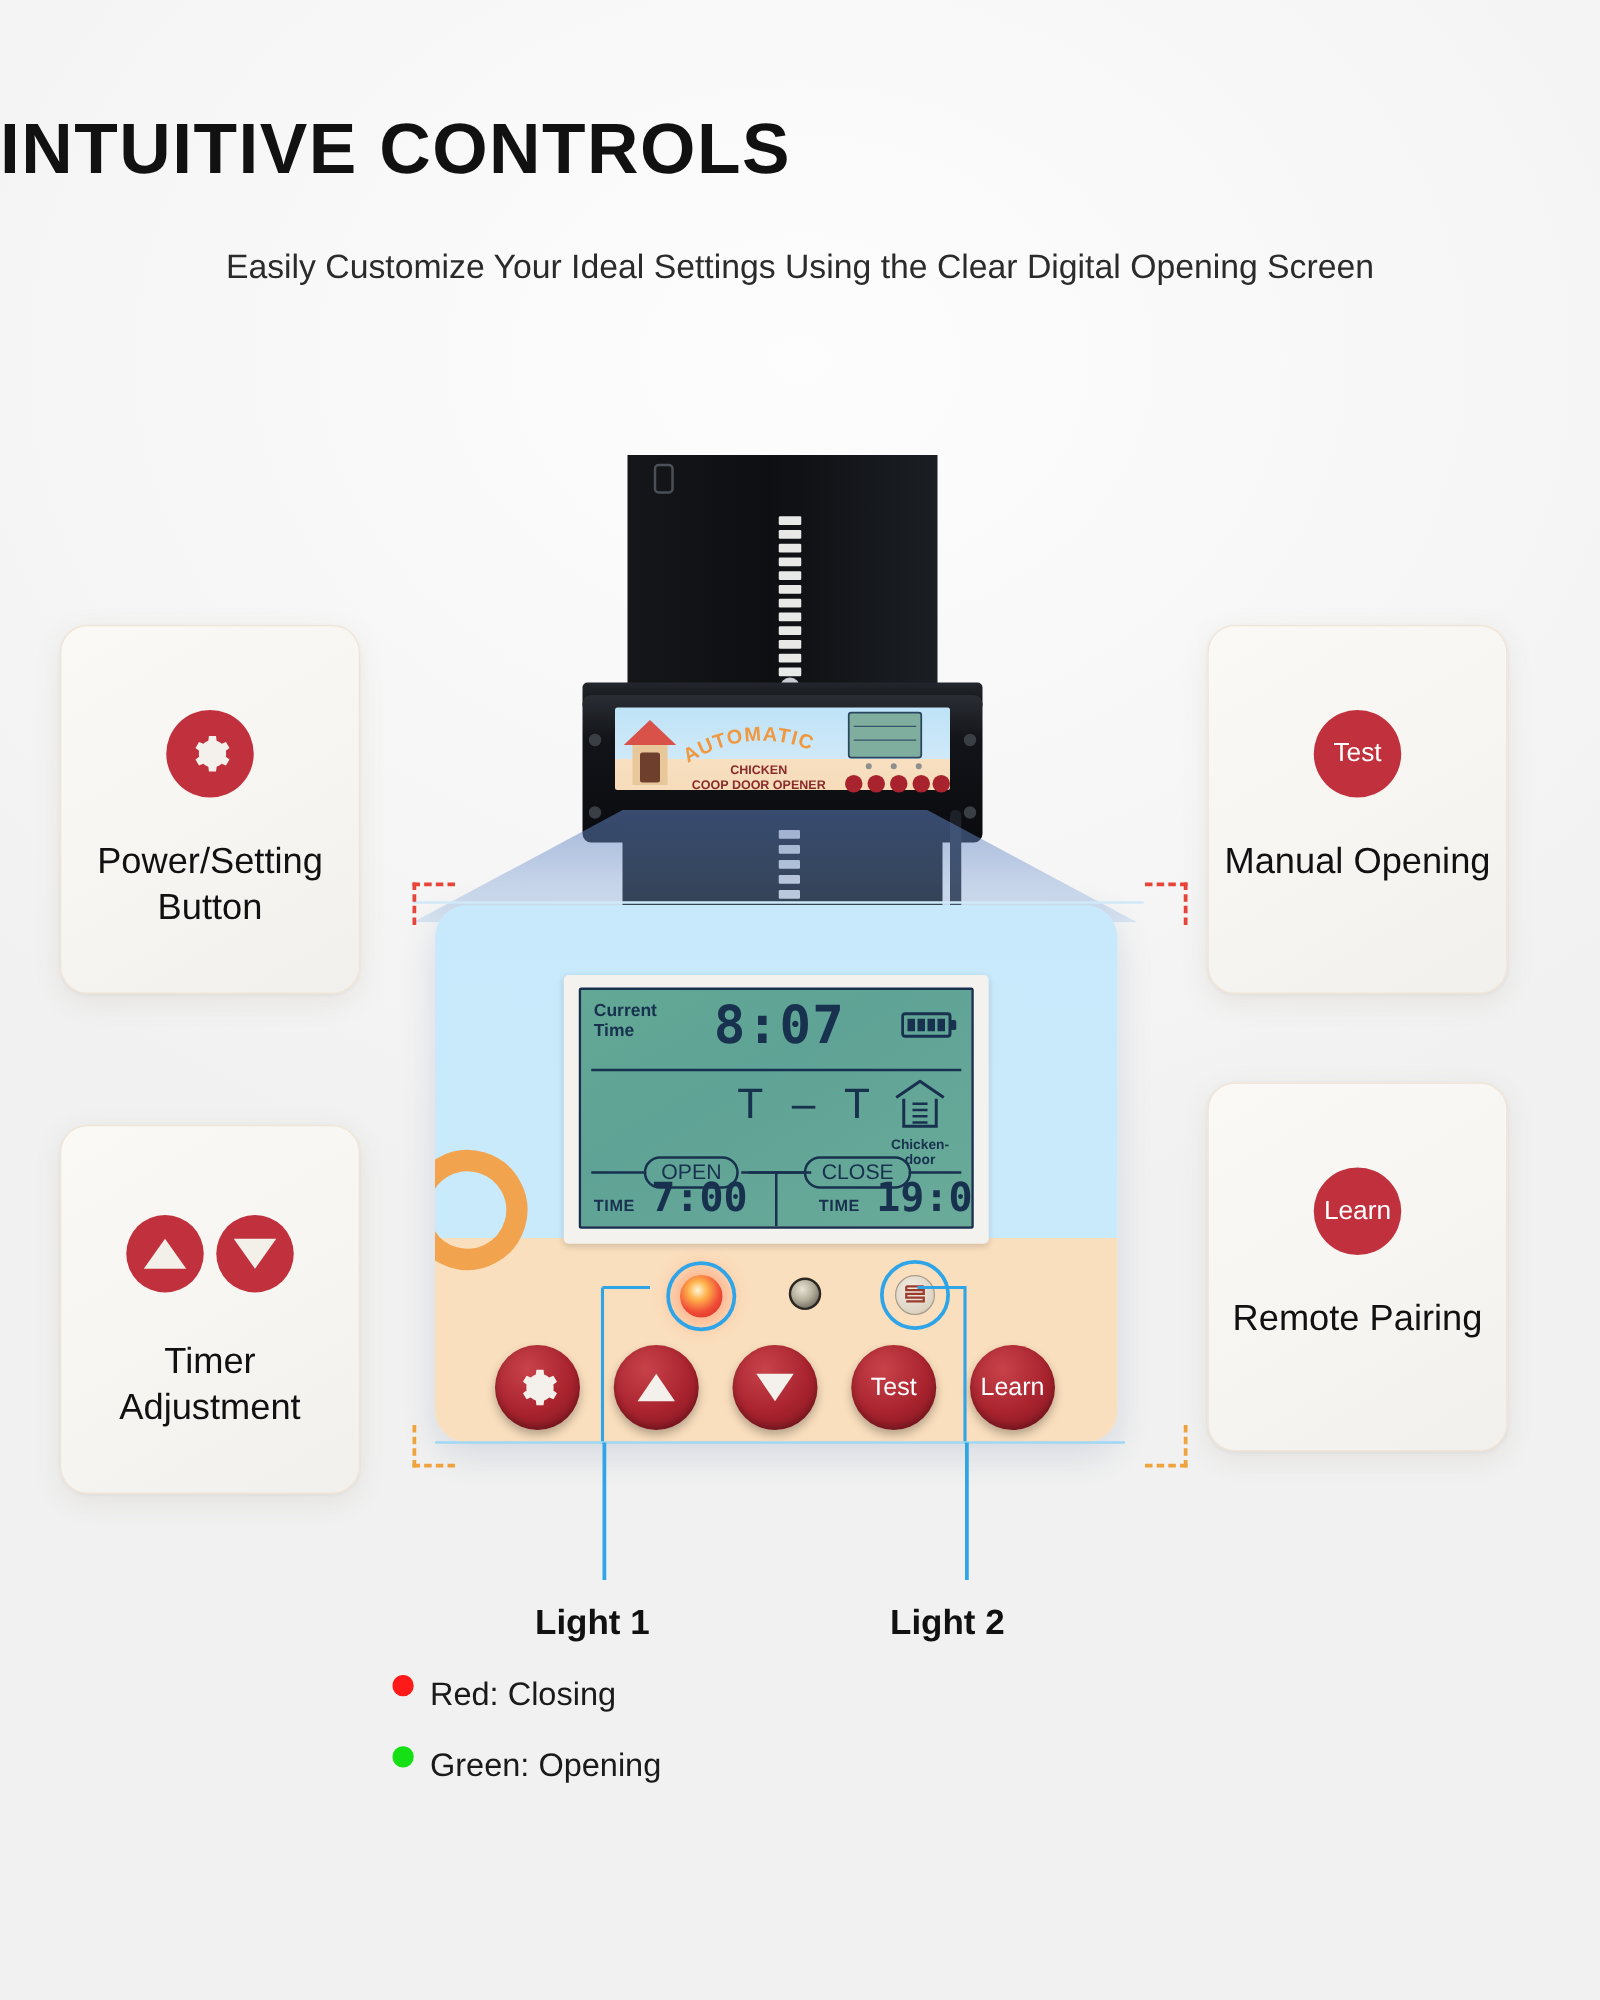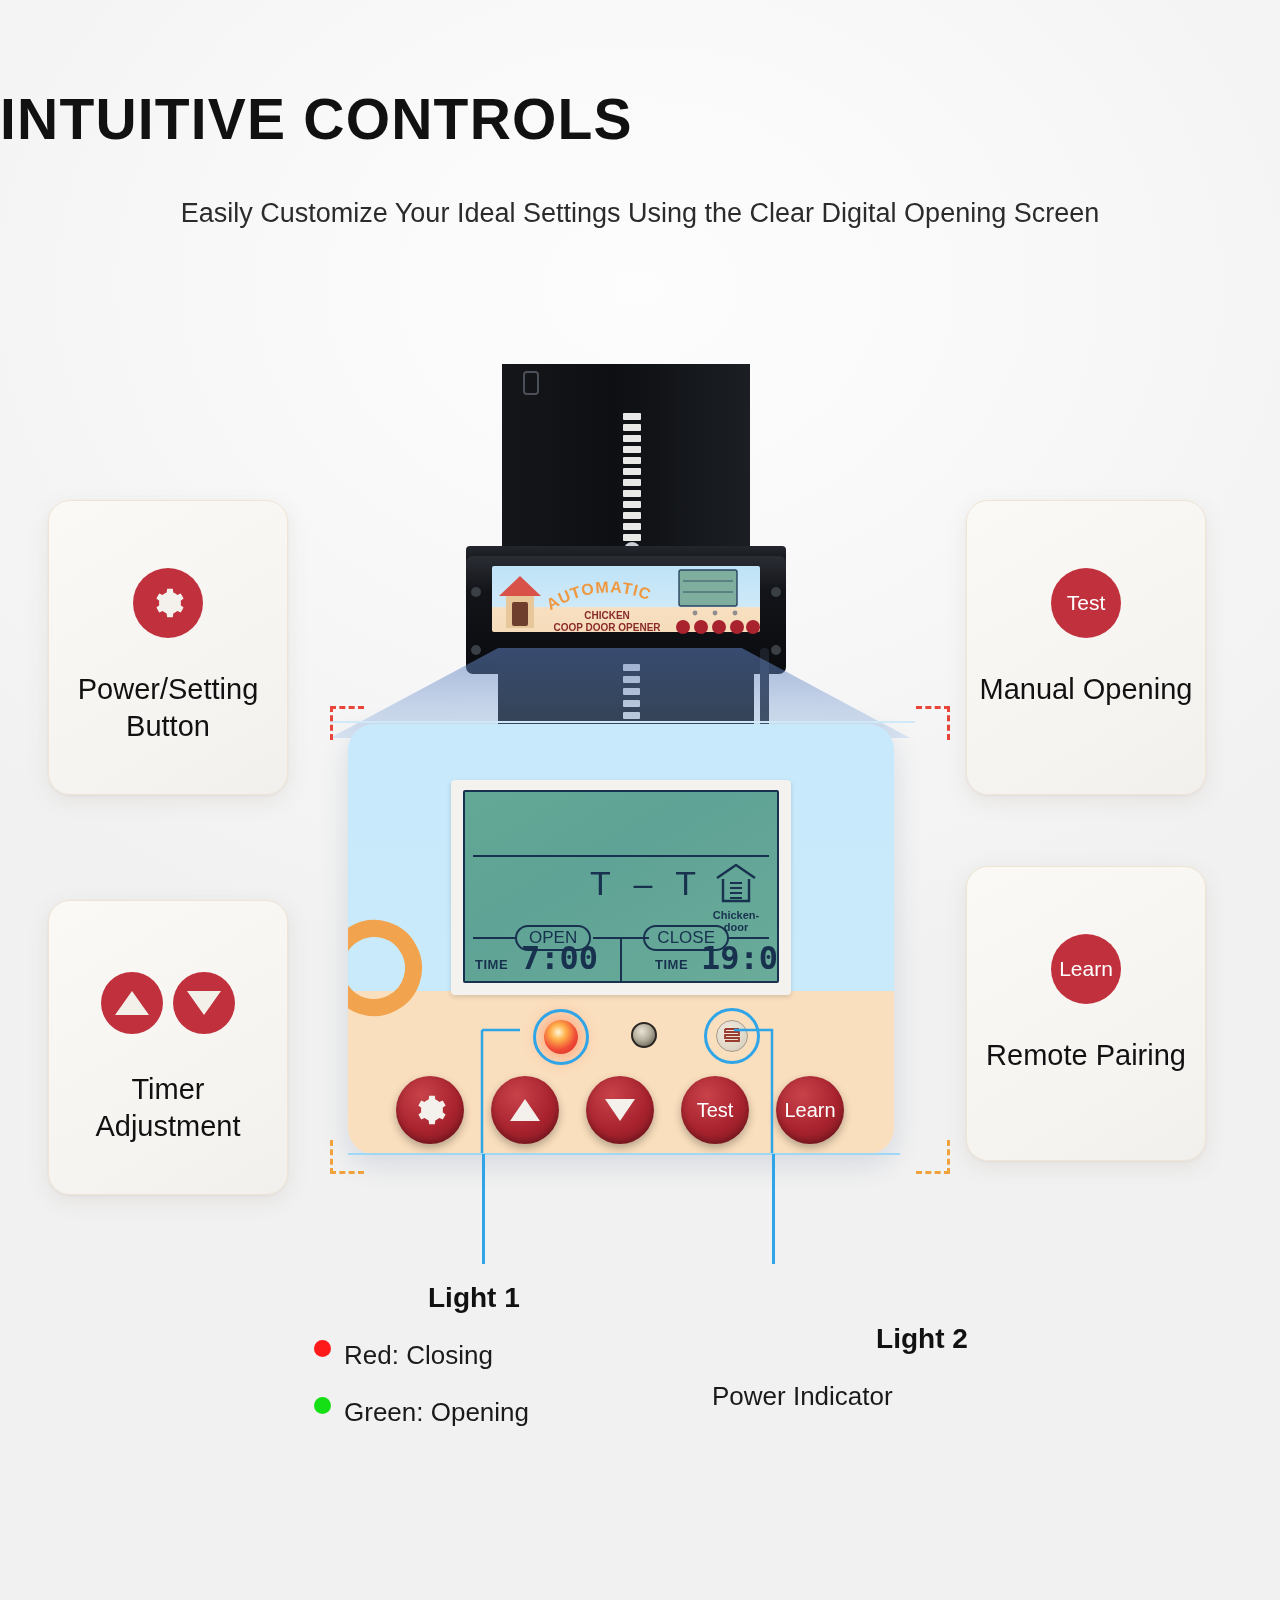--- a/index.html
+++ b/index.html
@@ -174,21 +174,21 @@
   .lead-v1{ left:482px; top:1154px; width:3px; height:110px; }
   .lead-v2{ left:772px; top:1154px; width:3px; height:110px; }
 
   
   .legend{ position:absolute; left:0; top:1282px; width:1280px; }
   .lg-col{ position:absolute; }
   .lg1{ left:300px; width:420px; }
   .lg2{ left:712px; width:420px; }
   .lg-title{ font-size:28px; font-weight:bold; color:#111; text-align:center; }
   .lg1 .lg-title{ text-align:left; padding-left:128px; }
-  .lg2 .lg-title{ text-align:center; padding-left:0px;margin-top:41px; }
+  .lg2 .lg-title{ text-align:left; padding-left:0px; }
   .lg-item{ display:flex; align-items:flex-start; gap:13px; margin-top:26px; font-size:26px; color:#1a1a1a; }
   .lg1 .lg-item{ padding-left:14px; }
   .dot{ width:17px; height:17px; border-radius:50%; flex:0 0 auto; }
   .lg-plain{ margin-top:26px; font-size:26px; color:#1a1a1a; }
 </style>
 </head>
 <body>
 
 <div class="page-title">INTUITIVE CONTROLS</div>
 <div class="page-subtitle">Easily Customize Your Ideal Settings Using the Clear Digital Opening Screen</div>
@@ -291,20 +291,37 @@
 </svg>
 
 <div class="beam"></div>
 
 <div class="zoom-panel">
   <div class="panel-arc"></div>
 
   <div class="lcd-bezel">
     <div class="lcd">
 
+      <div class="lcd-row1">
+        <div class="lcd-ct">
+          <div>Current</div>
+          <div>Time</div>
+        </div>
+        <div class="lcd-time">8:07</div>
+        <svg class="batt" viewBox="0 0 46 22">
+          <rect x="1" y="2" width="38" height="18" rx="2" fill="none" stroke="#17314e" stroke-width="2.4"></rect>
+          <rect x="39" y="7" width="5" height="8" rx="1.5" fill="#17314e"></rect>
+          <g fill="#17314e">
+              <rect x="5" y="6" width="6" height="10"></rect>
+              <rect x="13" y="6" width="6" height="10"></rect>
+          <rect x="21" y="6" width="6" height="10"></rect>
+              <rect x="29" y="6" width="6" height="10"></rect>
+            </g>
+        </svg>
+      </div>
 
       <div class="lcd-hr"></div>
 
       <div class="lcd-tt">T – T</div>
 
       <div class="coop">
         <svg width="46" height="42" viewBox="0 0 46 42">
           <path d="M4 16 L23 3 L42 16" fill="none" stroke="#17314e" stroke-width="2.4" stroke-linejoin="round"></path>
           <path d="M10 17 L10 39 L36 39 L36 17" fill="none" stroke="#17314e" stroke-width="2.4"></path>
           <g stroke="#17314e" stroke-width="2">
@@ -430,15 +447,14 @@
       <span>Red: Closing</span>
     </div>
     <div class="lg-item">
       <span class="dot" style="background:#15e015"></span>
       <span>Green: Opening</span>
     </div>
   </div>
 
   <div class="lg-col lg2">
     <div class="lg-title">Light 2</div>
-    <div class="lg-plain">Power Indicator</div>
   </div>
 </div>
 
 </body></html>

